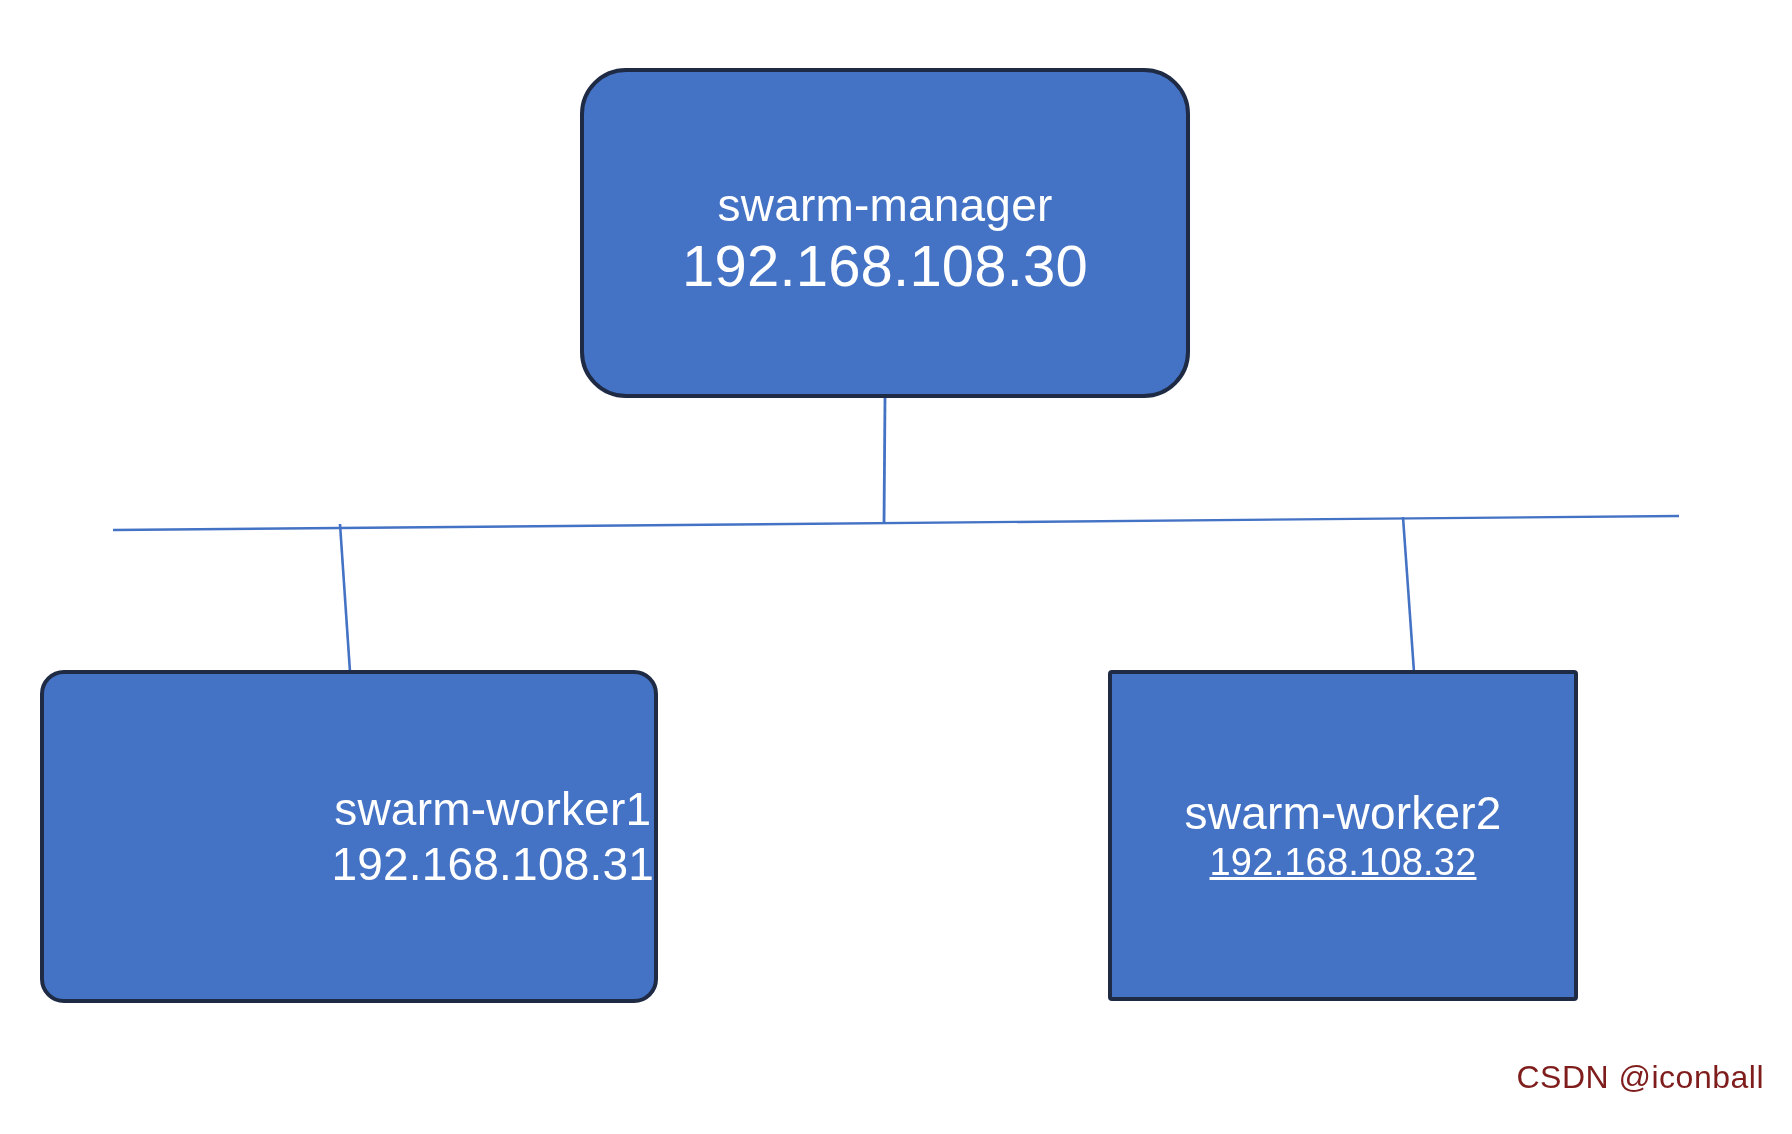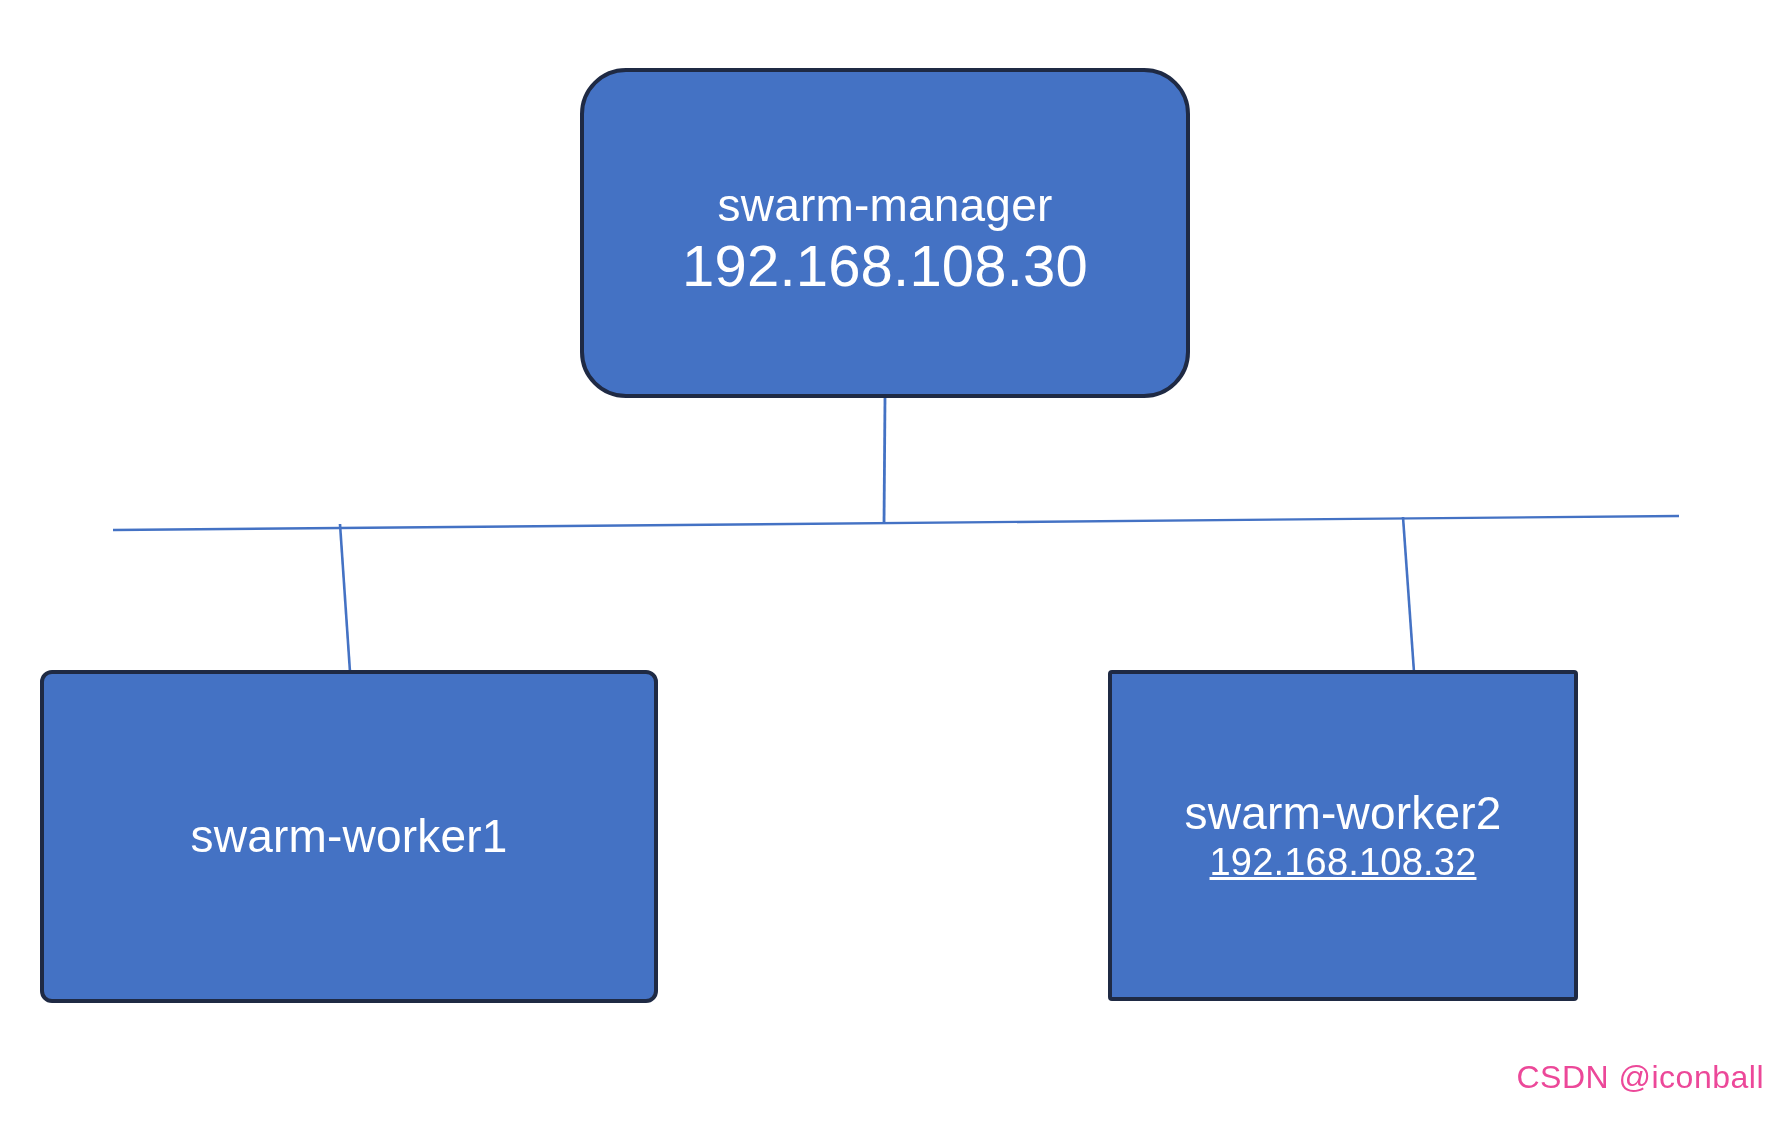--- a/index.html
+++ b/index.html
@@ -61,21 +61,22 @@
   #node-manager .node-text-block {
     transform: translateY(6px);
   }
 
   
   #node-worker1 {
     left: 40px;
     top: 670px;
     width: 618px;
     height: 333px;
-    border-radius: 12px;
+    border-radius: 24px;
+    align-items: flex-end;
   }
   #node-worker1 .node-name { font-size: 46px; }
   #node-worker1 .node-ip   { font-size: 46px; }
 
   
   #node-worker2 {
     left: 1108px;
     top: 670px;
     width: 470px;
     height: 331px;
@@ -83,21 +84,21 @@
   }
   #node-worker2 .node-name { font-size: 46px; }
   #node-worker2 .node-ip   { font-size: 38px; text-decoration: underline; }
 
   
   #watermark {
     position: absolute;
     right: 28px;
     bottom: 38px;
     font-size: 32px;
-    color: #ec4899;
+    color: #7f1d1d;
     letter-spacing: 0.5px;
     white-space: nowrap;
     user-select: none;
   }
 </style>
 </head>
 <body>
 
 <div id="canvas">
 
@@ -115,20 +116,21 @@
   <div class="node" id="node-manager">
     <div class="node-text-block">
       <span class="node-name">swarm-manager</span>
       <span class="node-ip">192.168.108.30</span>
     </div>
   </div>
 
   <div class="node" id="node-worker1">
     <div class="node-text-block">
       <span class="node-name">swarm-worker1</span>
+      <span class="node-ip">192.168.108.31</span>
     </div>
   </div>
 
   <div class="node" id="node-worker2">
     <div class="node-text-block">
       <span class="node-name">swarm-worker2</span>
       <span class="node-ip">192.168.108.32</span>
     </div>
   </div>
 

